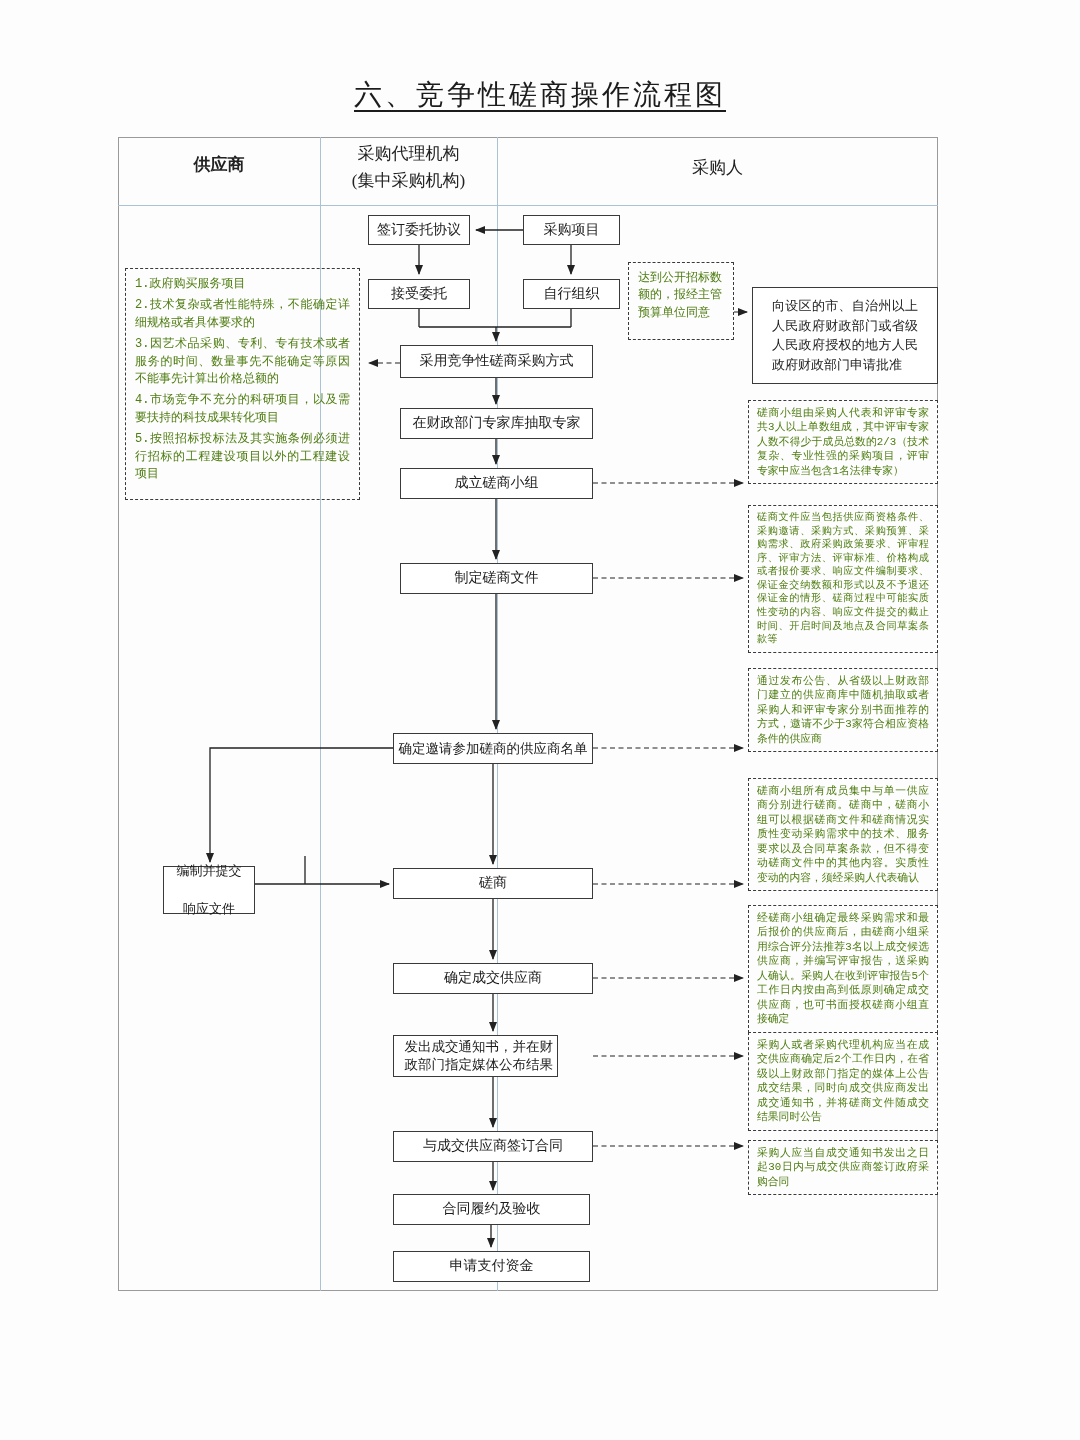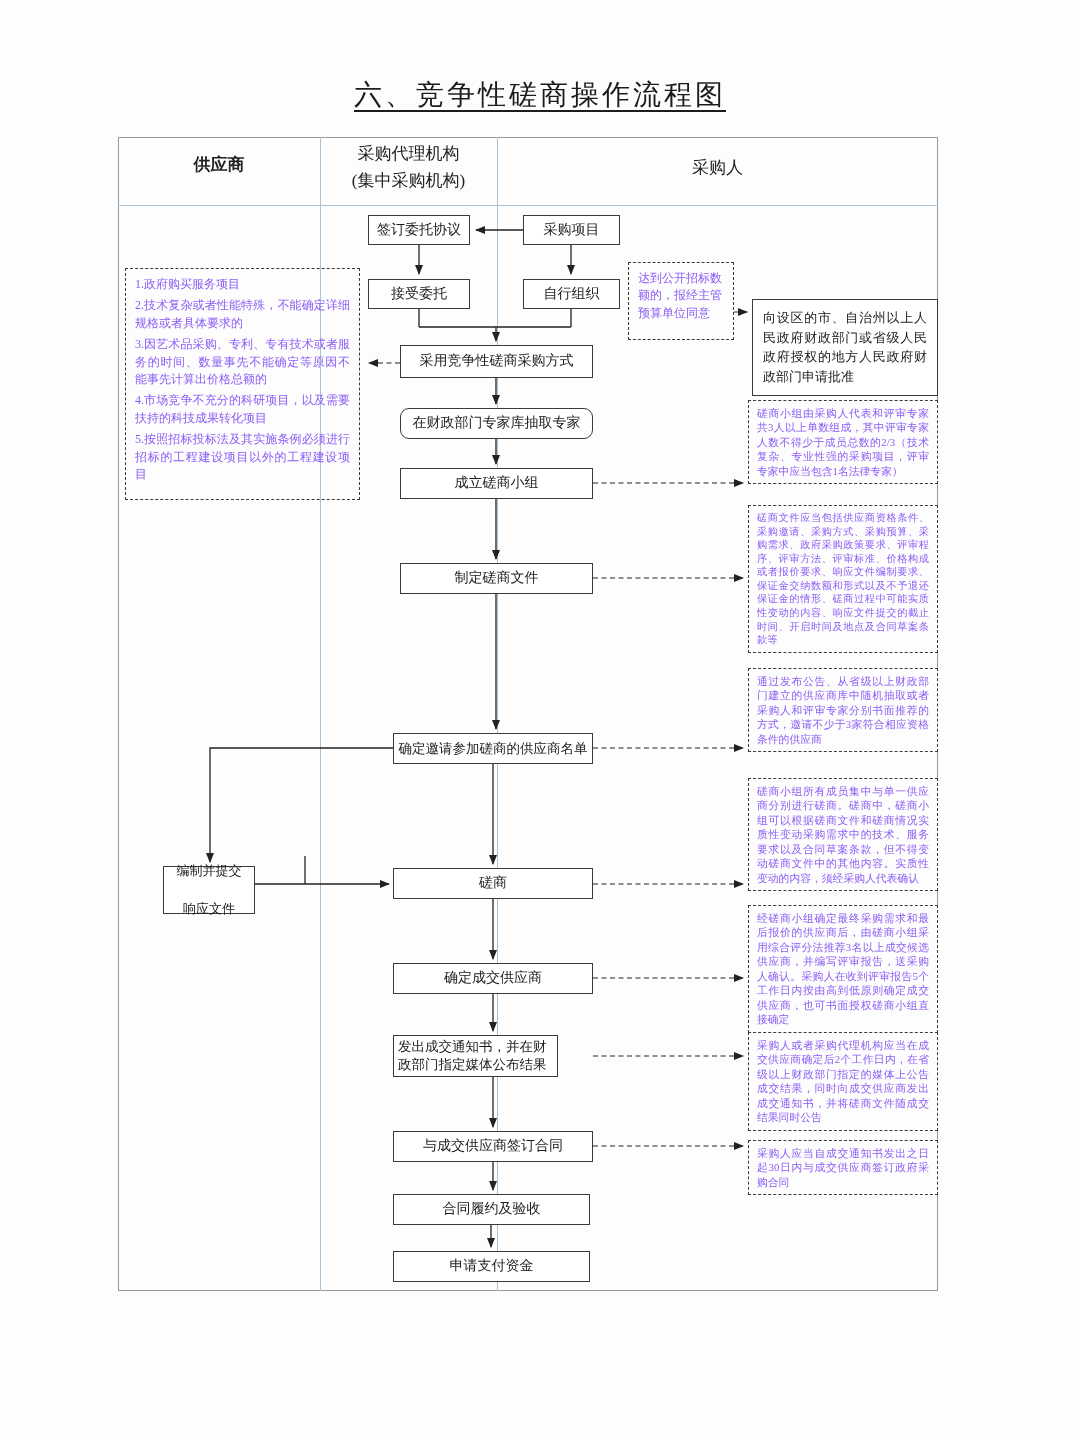--- a/index.html
+++ b/index.html
@@ -7,26 +7,26 @@
   body { font-family:"Liberation Serif", serif; color:#1c1c1c; }
   .canvas { position:relative; width:1080px; height:1440px; background:#fdfdfd; overflow:hidden; }
   .page-title { position:absolute; left:0; top:76px; width:100%; text-align:center;
     font-size:28px; font-weight:normal; letter-spacing:3px;
     text-decoration:underline; text-underline-offset:6px; text-decoration-thickness:2px; }
   .frame { position:absolute; left:118px; top:137px; width:820px; height:1154px; border:1px solid #9a9a9a; background:transparent; }
   .lane-line { position:absolute; background:#a9c2d6; }
   .lane-header { position:absolute; font-size:17px; text-align:center; color:#222; }
   .wires { position:absolute; left:0; top:0; }
   .box { position:absolute; border:1.4px solid #3a3a3a; background:#ffffff;
-    display:flex; align-items:center; justify-content:center; text-align:left;
+    display:flex; align-items:center; justify-content:center; text-align:right;
     font-size:14px; line-height:1.3; padding:2px 4px; }
   .box.two-line { flex-direction:column;gap:21px; }
-  .box.justify { display:block; text-align:justify; font-size:13px; line-height:1.5; padding:8px 10px;margin-top:12px; }
+  .box.justify { display:block; text-align:justify; font-size:13px; line-height:1.5; padding:8px 19px; }
   .dashed { position:absolute; border:1.4px dashed #3a3a3a; background:transparent;
-    font-size:12px; line-height:1.45; padding:7px 9px; text-align:justify; color:#8b5cf6; }
+    font-size:12px; line-height:1.45; padding:7px 9px; text-align:justify; color:#4d7c0f;font-family:Liberation Mono, monospace; }
   .note { left:748px; width:190px; font-size:10.8px; line-height:1.34; padding:5px 8px; background:#fdfdfd; }
   .note--dense { font-size:10.2px; line-height:1.33; }
   .conditions p { margin-bottom:4px; }
 </style>
 </head>
 <body>
 
 <div class="canvas">
 
   <div class="page-title">六、竞争性磋商操作流程图</div>
@@ -81,21 +81,21 @@
       <path d="M593,1146 L743,1146" marker-end="url(#ah)"></path>
     </g>
   </svg>
 
   <div class="box" style="left:368px; top:215px; width:102px; height:30px;">签订委托协议</div>
   <div class="box" style="left:523px; top:215px; width:97px; height:30px;">采购项目</div>
   <div class="box" style="left:368px; top:279px; width:102px; height:30px;">接受委托</div>
   <div class="box" style="left:523px; top:279px; width:97px; height:30px;">自行组织</div>
 
   <div class="box" style="left:400px; top:345px; width:193px; height:33px;">采用竞争性磋商采购方式</div>
-  <div class="box" style="left:400px; top:408px; width:193px; height:31px;border-radius:9px;">在财政部门专家库抽取专家</div>
+  <div class="box" style="left:400px; top:408px; width:193px; height:31px;">在财政部门专家库抽取专家</div>
   <div class="box" style="left:400px; top:468px; width:193px; height:31px;">成立磋商小组</div>
   <div class="box" style="left:400px; top:563px; width:193px; height:31px;">制定磋商文件</div>
   <div class="box" style="left:393px; top:733px; width:200px; height:31px; font-size:13.5px;">确定邀请参加磋商的供应商名单</div>
   <div class="box" style="left:393px; top:868px; width:200px; height:31px;">磋商</div>
   <div class="box" style="left:393px; top:963px; width:200px; height:31px;">确定成交供应商</div>
   <div class="box" style="left:393px; top:1035px; width:165px; height:42px; font-size:13.5px;">发出成交通知书，并在财政部门指定媒体公布结果</div>
   <div class="box" style="left:393px; top:1131px; width:200px; height:31px;">与成交供应商签订合同</div>
   <div class="box" style="left:393px; top:1194px; width:197px; height:31px;">合同履约及验收</div>
   <div class="box" style="left:393px; top:1251px; width:197px; height:31px;">申请支付资金</div>
 

